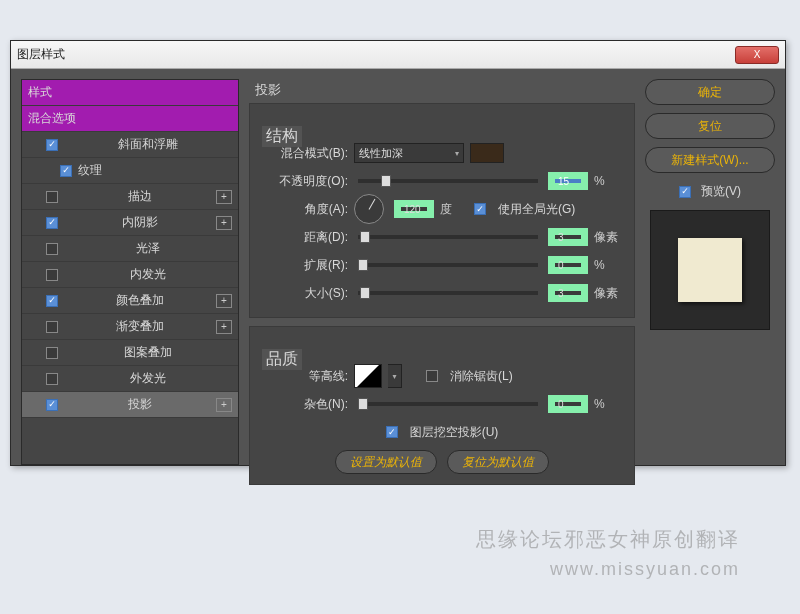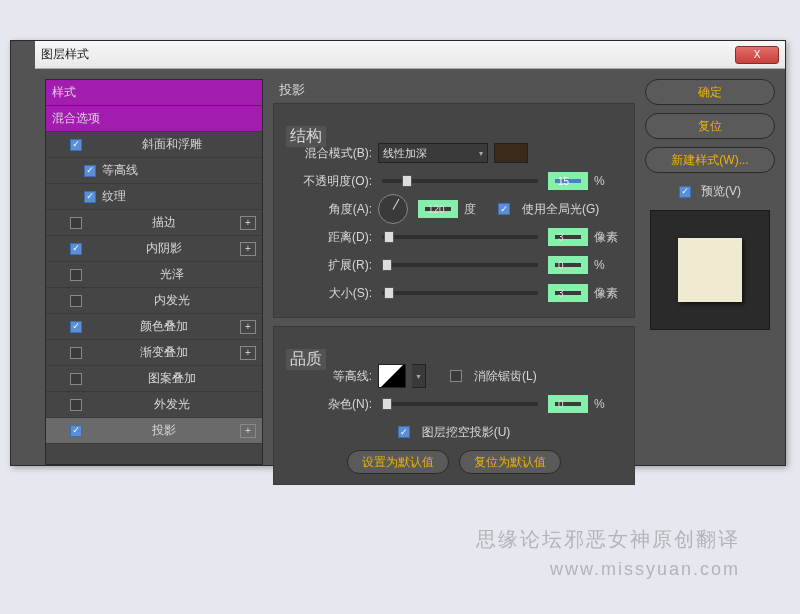--- a/index.html
+++ b/index.html
@@ -1,17 +1,17 @@
 <!DOCTYPE html>
 <html><head>
 <meta charset="utf-8">
 <style>
 * { box-sizing: border-box; margin: 0; padding: 0; font-family: "Microsoft YaHei", sans-serif; }
 body { background: #e5e9ef; width: 800px; height: 614px; overflow: hidden; position: relative; }
-.window { position: absolute; left: 10px; top: 40px; width: 776px; height: 426px; background: #535353; border: 1px solid #2a2a2a; box-shadow: 2px 2px 6px rgba(0,0,0,0.3); padding-left: 24px; }
+.window { position: absolute; left: 10px; top: 40px; width: 776px; height: 426px; background: #535353; border: 1px solid #2a2a2a; box-shadow: 2px 2px 6px rgba(0,0,0,0.3); }
 .titlebar { height: 28px; background: linear-gradient(#f7f7f7,#e8e8e8); border-bottom: 1px solid #aaa; display: flex; align-items: center; padding: 0 6px; color: #222; font-size: 12px; }
 .titlebar .title { flex: 1; }
 .close-btn { width: 44px; height: 18px; background: linear-gradient(#e36f69,#c8403a); border: 1px solid #8a2b27; border-radius: 3px; color: #fff; font-size: 10px; display: flex; align-items: center; justify-content: center; cursor: pointer; }
 .content { display: flex; height: calc(100% - 28px); padding: 10px 10px 0 10px; gap: 10px; color: #d8d8d8; font-size: 12px; }
 .sidebar { width: 218px; background: #454545; border: 1px solid #2a2a2a; display: flex; flex-direction: column; }
 .sidebar-row { height: 26px; display: flex; align-items: center; padding: 0 6px; border-bottom: 1px solid #3a3a3a; cursor: pointer; }
 .sidebar-row.header { background: #a21caf; font-weight: normal; }
 .sidebar-row.indent { padding-left: 24px; text-align: center; }
 .sidebar-row.indent2 { padding-left: 38px; }
 .sidebar-row.selected { background: #6a6a6a; }
@@ -33,21 +33,21 @@
 .swatch { width: 34px; height: 20px; background: #3a2a1a; border: 1px solid #222; }
 .slider { flex: 1; height: 4px; background: #2f2f2f; position: relative; margin: 0 4px; }
 .slider .thumb { position: absolute; top: -4px; width: 10px; height: 12px; background: #ddd; border: 1px solid #555; }
 .numbox { width: 40px; height: 18px; background: #3a3a3a; border: 7px solid #86efac; color: #ddd; font-size: 10px; padding: 0 3px; display: flex; align-items: center; }
 .numbox.sel { background: #4a7fc6; color: #fff; }
 .unit { width: 28px; color: #ccc; }
 .angle-dial { width: 30px; height: 30px; border: 1px solid #888; border-radius: 50%; position: relative; background: #3a3a3a; margin-right: 4px; }
 .angle-dial::after { content: ""; position: absolute; left: 50%; top: 50%; width: 12px; height: 1px; background: #ddd; transform-origin: left center; transform: rotate(-60deg); }
 .contour-box { width: 28px; height: 24px; border: 1px solid #222; background: linear-gradient(135deg,#fff 0%,#fff 48%,#000 52%,#000 100%); }
 .contour-dd { width: 14px; height: 24px; background: #3a3a3a; border: 1px solid #222; border-left: none; display: flex; align-items: center; justify-content: center; font-size: 8px; color: #aaa; }
-.btn-row { display: flex; gap: 10px; justify-content: center; margin-top: 4px; }
+.btn-row { display: flex; gap: 10px; justify-content: center; margin-top: 4px; font-style: italic; }
 .btn { height: 24px; padding: 0 14px; background: #5a5a5a; border: 1px solid #2a2a2a; border-radius: 12px; color: #eab308; font-size: 12px; display: flex; align-items: center; cursor: pointer; }
 .rightcol { width: 130px; display: flex; flex-direction: column; gap: 8px; align-items: stretch; }
 .rightcol .btn { justify-content: center; border-radius: 14px; height: 26px; }
 .preview-chk { display: flex; align-items: center; justify-content: center; gap: 4px; margin: 2px 0; }
 .preview-box { width: 120px; height: 120px; background: #2a2a2a; border: 1px solid #1a1a1a; display: flex; align-items: center; justify-content: center; margin: 0 auto; }
 .preview-inner { width: 64px; height: 64px; background: #f0ead0; box-shadow: 2px 2px 4px rgba(0,0,0,0.6); }
 .watermark { position: absolute; right: 60px; bottom: 30px; color: #888; font-size: 20px; letter-spacing: 2px; pointer-events: none; opacity: 0.55; text-align: right; line-height: 1.6; }
 .watermark .url { font-size: 18px; }
 </style>
 </head>
@@ -66,24 +66,20 @@
       <div class="sidebar-row header">
           <span class="label">样式</span>
         </div>
       <div class="sidebar-row header">
           <span class="label">混合选项</span>
         </div>
 
       <div class="sidebar-row indent">
           <span class="chk on"></span>
           <span class="label">斜面和浮雕</span>
-        </div>
-      <div class="sidebar-row indent2">
-          <span class="chk on"></span>
-          <span class="label">等高线</span>
         </div>
       <div class="sidebar-row indent2">
           <span class="chk on"></span>
           <span class="label">纹理</span>
         </div>
       <div class="sidebar-row indent">
           <span class="chk"></span>
           <span class="label">描边</span>
           <span class="plus">+</span>
         </div>

